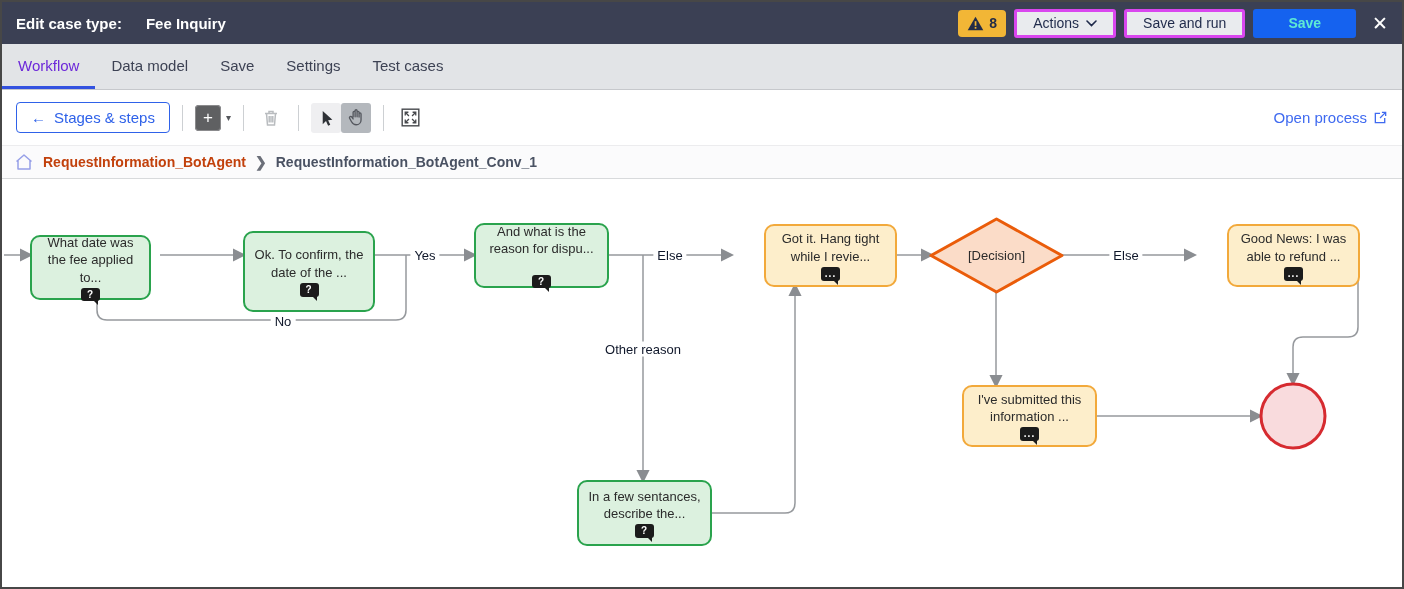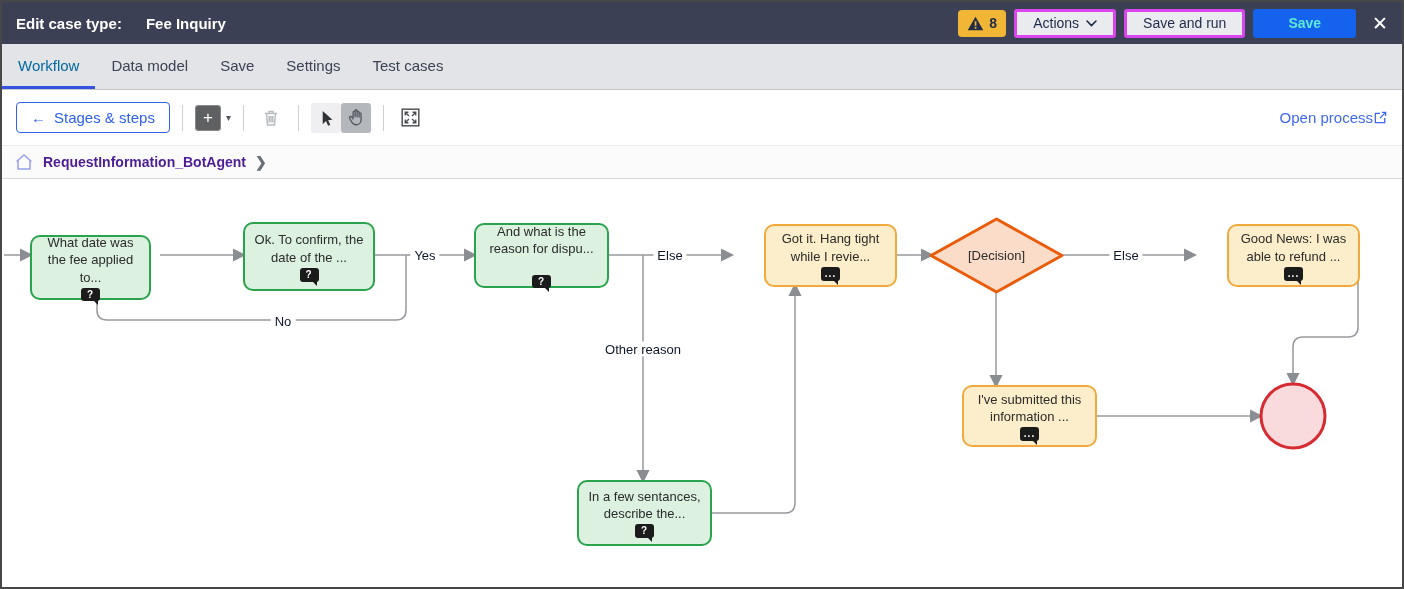--- a/index.html
+++ b/index.html
@@ -37,21 +37,21 @@
 
   
   .tabbar {
     height:46px; background:#e2e4e7; border-bottom:1px solid #c6c8cc;
     display:flex; align-items:stretch;
   }
   .tab {
     display:flex; align-items:center; padding:0 16px;
     font-size:15px; color:#3d4254; cursor:pointer; border-bottom:3px solid transparent;
   }
-  .tab.active { color:#0369a1; border-bottom-color:#3352e0; }
+  .tab.active { color:#6d28d9; border-bottom-color:#3352e0; }
 
   
   .toolbar {
     height:56px; background:#fff; display:flex; align-items:center;
     padding:0 14px; border-bottom:1px solid #ececee;
   }
   .btn-stages {
     border:1px solid #2f62e9; color:#2f62e9; background:#fff; border-radius:4px;
     font-size:15px; font-family:inherit; padding:6px 14px; display:flex; gap:8px; align-items:center; cursor:pointer;
   }
@@ -63,28 +63,28 @@
   }
   .caret { color:#55575c; font-size:10px; margin-left:5px; cursor:pointer; }
   .tool-ic {
     width:30px; height:30px; border-radius:3px; display:flex; align-items:center; justify-content:center;
     background:transparent; border:none; cursor:pointer;
   }
   .tool-ic.subtle { background:#efeff1; }
   .tool-ic.selected { background:#b4b8bd; }
   .tool-ic.disabled { cursor:default; }
   .toolbar-spacer { flex:1; }
-  .open-process { color:#3f6af0; font-size:15px; display:flex; align-items:center; text-decoration:none; cursor:pointer; }
+  .open-process { color:#3f6af0; font-size:15px; display:flex; align-items:center; gap:6px; text-decoration:none; cursor:pointer; }
 
   
   .crumbs {
     height:33px; background:#fbfbfc; border-bottom:1px solid #d8dadc;
     display:flex; align-items:center; padding:0 12px; gap:9px;
   }
-  .crumb-link { color:#4c1d95; font-size:14px; font-weight:bold; cursor:pointer; }
+  .crumb-link { color:#c2410c; font-size:14px; font-weight:bold; cursor:pointer; }
   .crumb-sep { color:#6b6f79; font-size:14px; font-weight:bold; }
   .crumb-cur { color:#4a5263; font-size:14px; font-weight:bold; }
 
   
   .canvas { position:relative; height:408px; background:#fff; overflow:hidden; }
   .canvas svg.wires { position:absolute; left:0; top:0; }
 
   .node {
     position:absolute; border-radius:10px; border:2px solid;
     display:flex; flex-direction:column; align-items:center; justify-content:center;
@@ -189,20 +189,21 @@
     </svg>
   </a>
 </div>
 
 <div class="crumbs">
   <svg width="20" height="18" viewBox="0 0 20 18">
     <path d="M2.5 8.5 L10 2 L17.5 8.5 M4 7.5 V16 h12 V7.5" fill="none" stroke="#97a0e8" stroke-width="1.5" stroke-linejoin="round"></path>
   </svg>
   <span class="crumb-link">RequestInformation_BotAgent</span>
   <span class="crumb-sep">❯</span>
+  <span class="crumb-cur">RequestInformation_BotAgent_Conv_1</span>
 </div>
 
 <div class="canvas">
 
   <svg class="wires" width="1400" height="408" viewBox="0 0 1400 408">
     <defs>
       <marker id="arr" viewBox="0 0 10 10" markerWidth="9" markerHeight="9" refX="1" refY="5" orient="auto">
         <path d="M0 0 L10 5 L0 10 Z" fill="#8a8d91"></path>
       </marker>
     </defs>
@@ -221,21 +222,21 @@
       <path d="M1061 237 H1249" marker-end="url(#arr)"></path>
     </g>
     <polygon points="929,76.5 994.5,40 1060,76.5 994.5,113" fill="#fbdcc8" stroke="#ea5c0a" stroke-width="3" stroke-linejoin="round"></polygon>
     <circle cx="1291" cy="237" r="32" fill="#f9dbdd" stroke="#d62b30" stroke-width="3"></circle>
   </svg>
 
   <div class="node green" style="left:28px; top:56px; width:121px; height:65px;">
     <span>What date was the fee applied to...</span>
     <span class="bubble">?</span>
   </div>
-  <div class="node green" style="left:241px; top:43px; width:132px; height:69px;">
+  <div class="node green" style="left:241px; top:52px; width:132px; height:81px;">
     <span>Ok. To confirm, the date of the ...</span>
     <span class="bubble">?</span>
   </div>
   <div class="node green" style="left:472px; top:44px; width:135px; height:65px;gap:16px;">
     <span>And what is the reason for dispu...</span>
     <span class="bubble">?</span>
   </div>
   <div class="node amber" style="left:729px; top:45px; width:133px; height:63px;">
     <span>Got it. Hang tight while I revie...</span>
     <span class="bubble">...</span>

